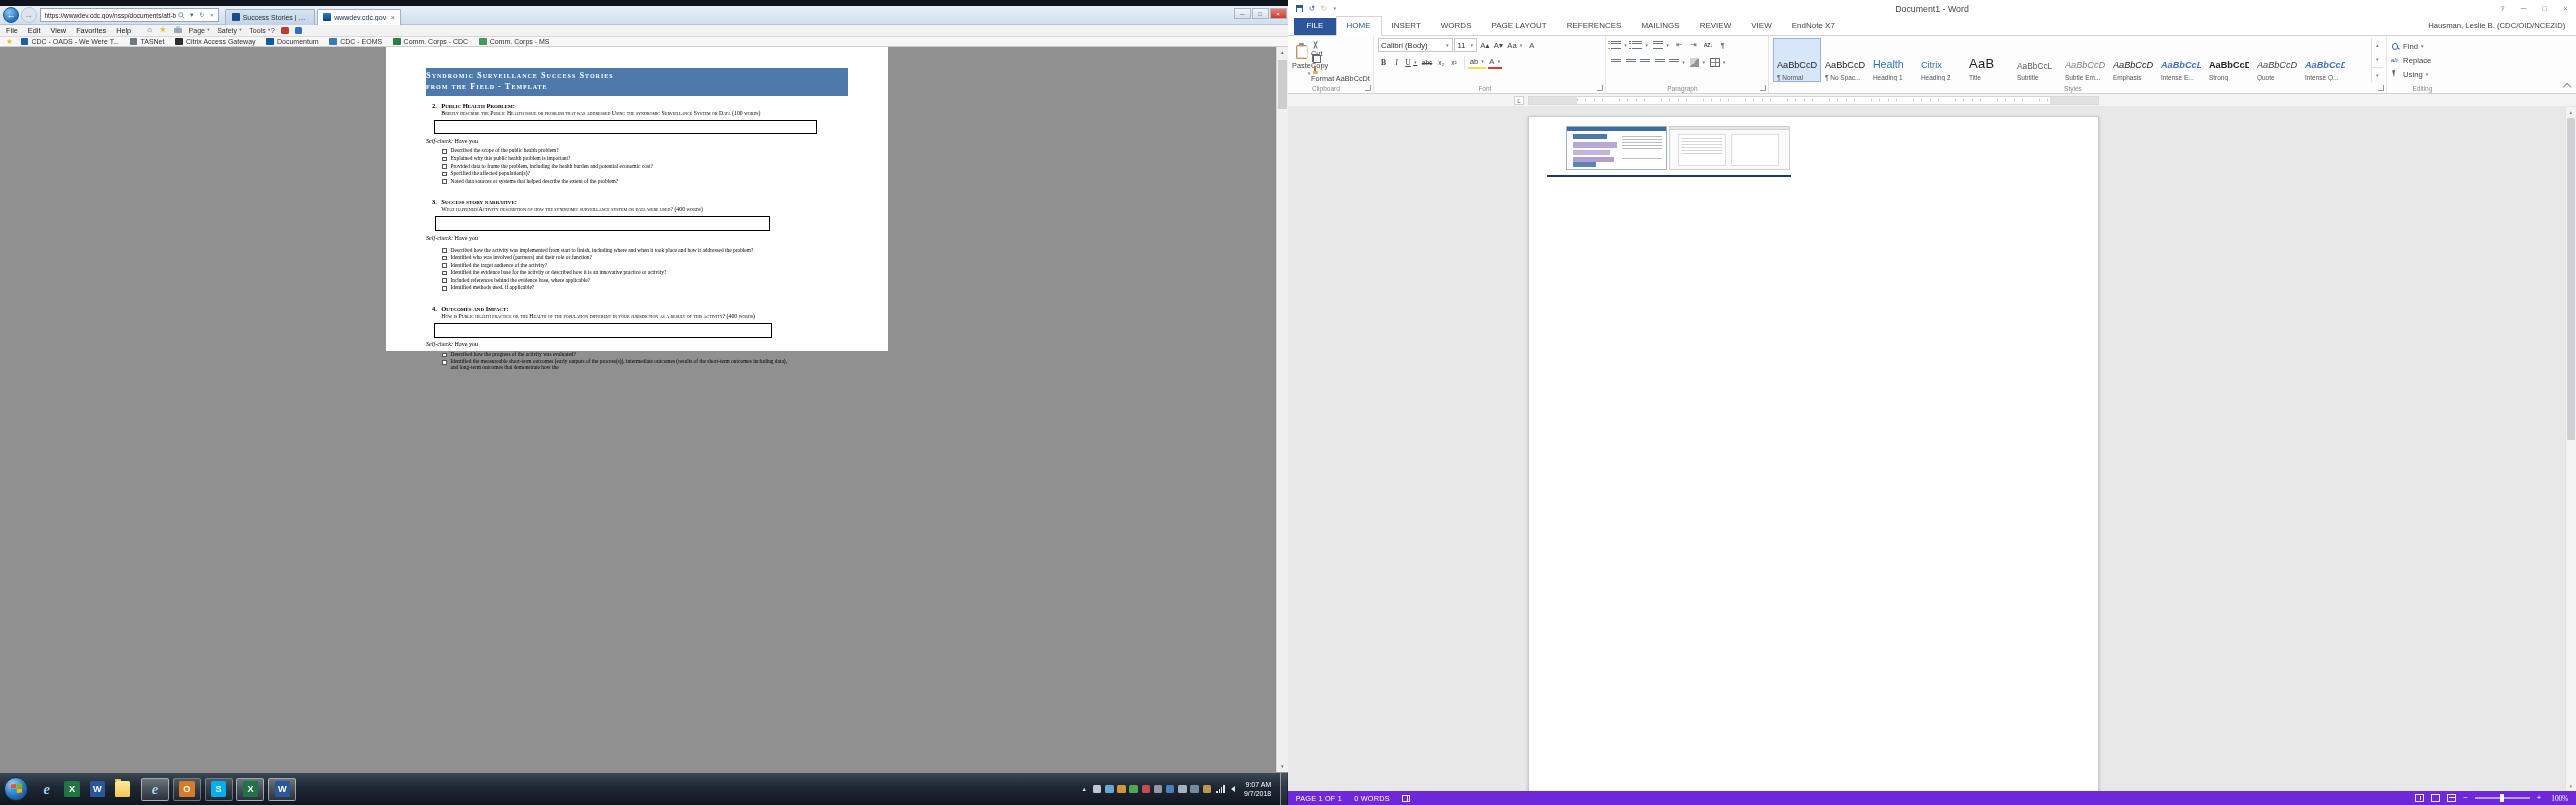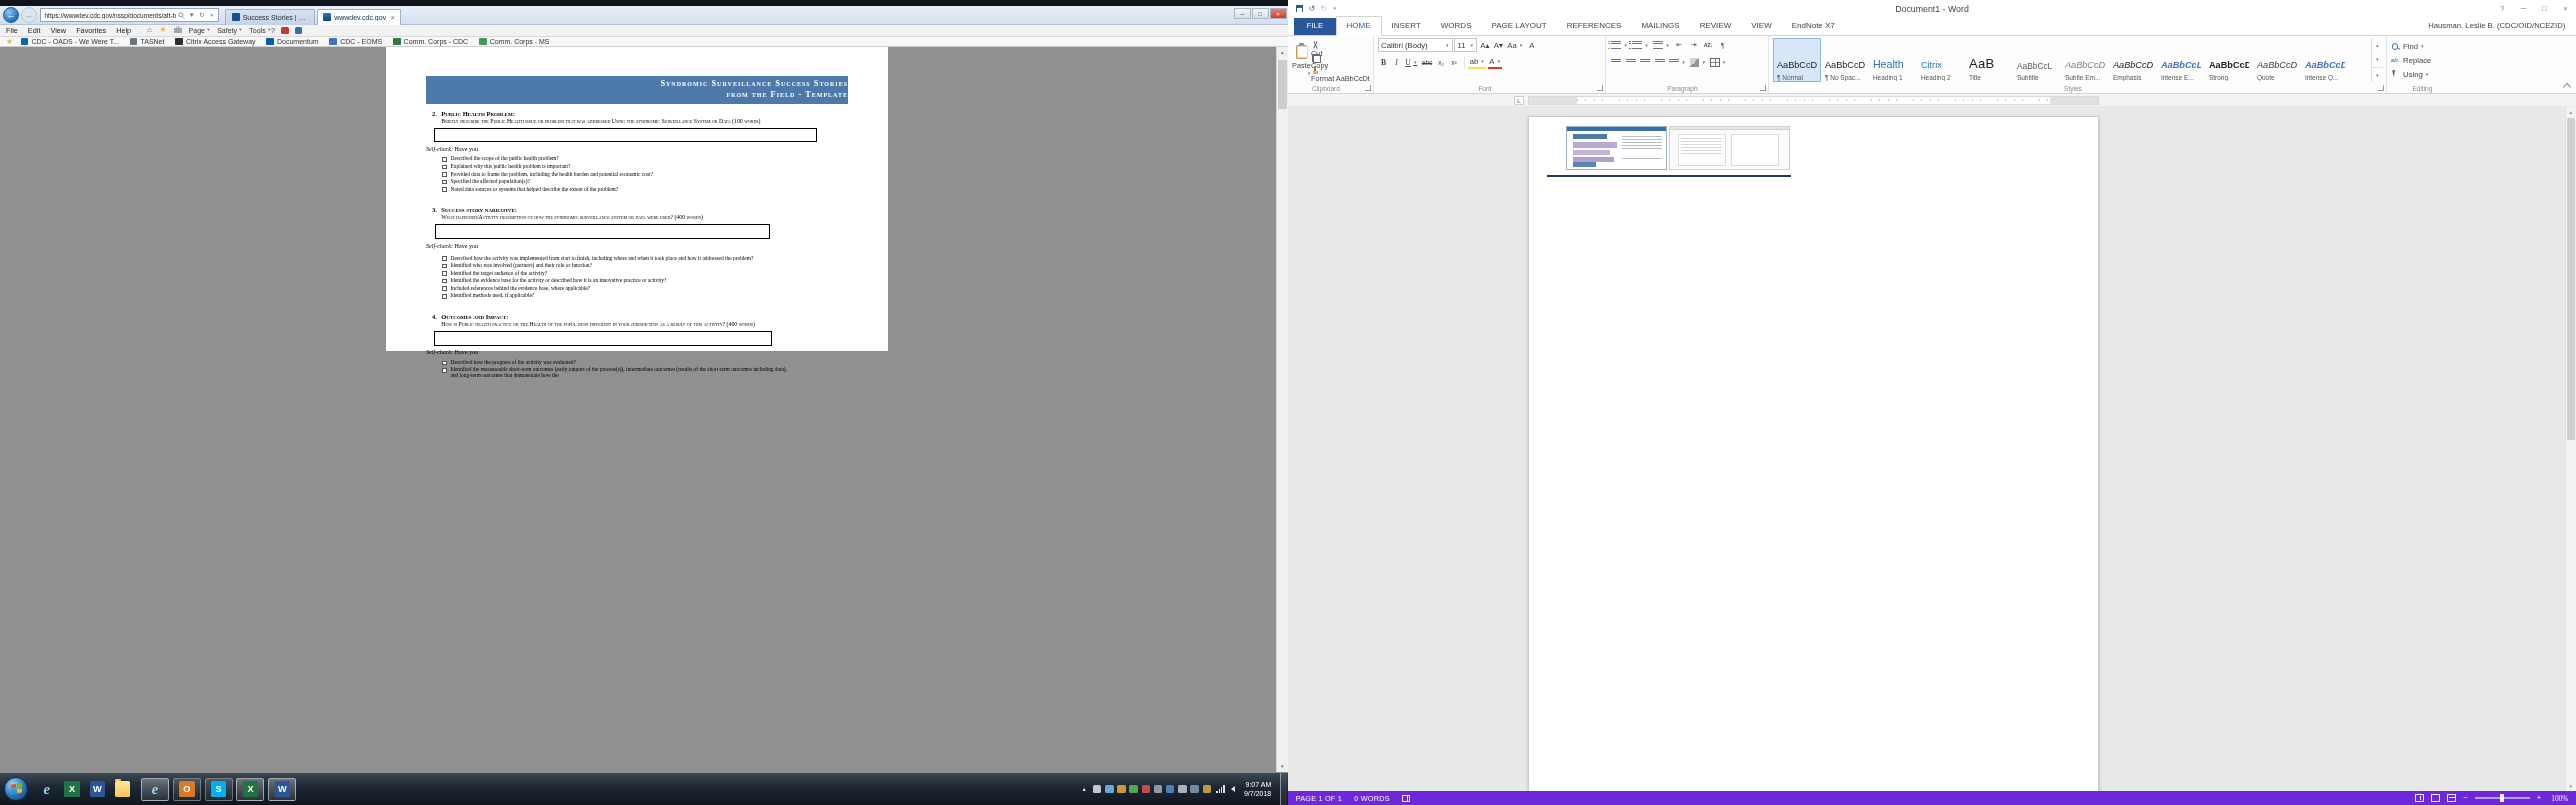--- a/index.html
+++ b/index.html
@@ -57,21 +57,21 @@
   .favlinks .flink:nth-child(6) .ficon{background:#2e7d46;}
   .favlinks .flink:nth-child(7) .ficon{background:#46975d;}
   .ie-body{position:relative;height:725px;background:#909090;overflow:hidden;}
   .vsb{position:absolute;right:0;top:0;width:12.3px;height:100%;background:#f0f0f0;border-left:0.8px solid #d5d5d5;}
   .vsb .ar{height:10.7px;display:flex;align-items:center;justify-content:center;font-size:4.6px;color:#6d6d6d;}
   .vsb .ar.dn{position:absolute;bottom:0;left:0;right:0;}
   .vsb .thumb{position:absolute;left:1.5px;right:1.5px;top:12.3px;height:49px;background:#cdcdcd;}
 
   
   .cdc-page{position:absolute;left:386px;top:0;width:502px;height:304px;background:#fff;font-family:"Liberation Serif",serif;color:#000;padding:21px 40px 0 40px;}
-  .banner{background:#4d7aab;color:#fff;text-align:right;font-weight:700;font-variant:small-caps;font-size:8.4px;letter-spacing:1px;padding:2.3px 0 3.8px;line-height:1.3;margin-top:8px;}
+  .banner{background:#4d7aab;color:#fff;text-align:left;font-weight:700;font-variant:small-caps;font-size:8.4px;letter-spacing:1px;padding:2.3px 0 3.8px;line-height:1.3;}
   .banner span{display:block;}
   .sec{margin-top:14px;margin-left:6.1px;}
   .sec.first{margin-top:5.4px;}
   .sec-head{font-size:6.5px;font-weight:700;font-variant:small-caps;display:flex;line-height:1.1;}
   .sec-num{width:9.2px;flex:none;}
   .sec-desc{font-size:5.8px;font-variant:small-caps;line-height:1.2;margin:0.8px 0 0 9.2px;max-width:354px;}
   .sec-input{border:1.5px solid #000;height:14.6px;margin-top:3.1px;background:#fff;}
   .sec.s2 .sec-input{width:383px;margin-left:1.5px;}
   .sec.s3 .sec-input{width:335px;margin-left:3.1px;}
   .sec.s4 .sec-input{width:338px;margin-left:1.5px;}

